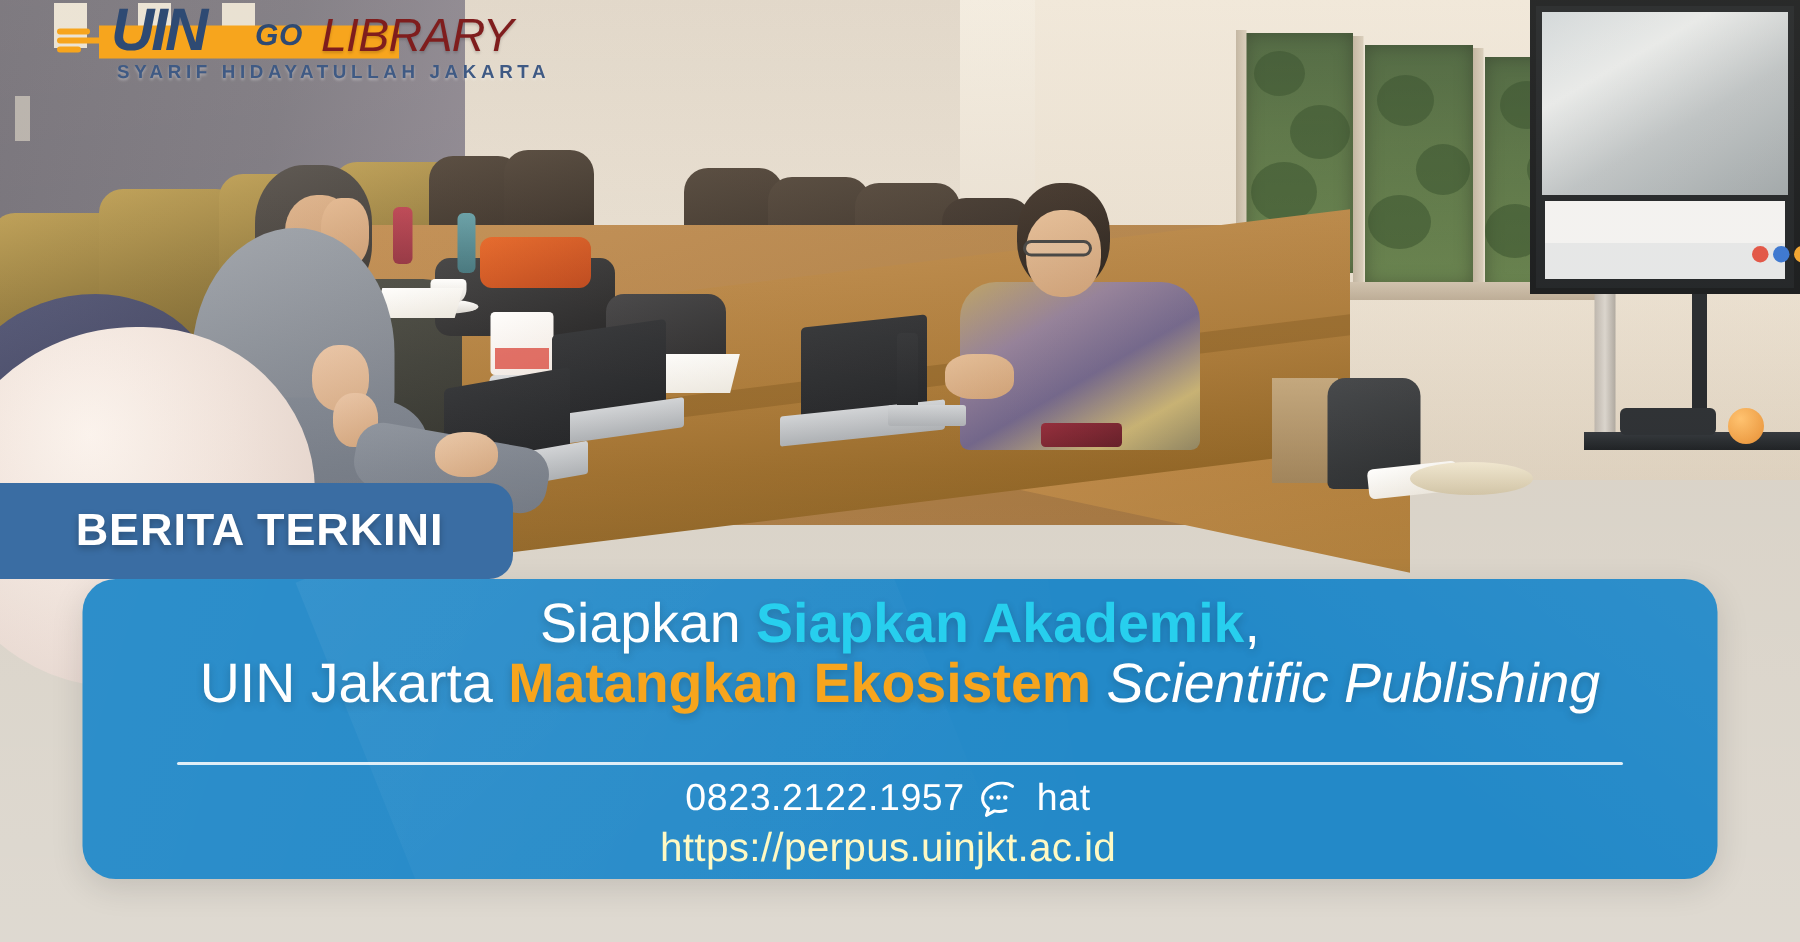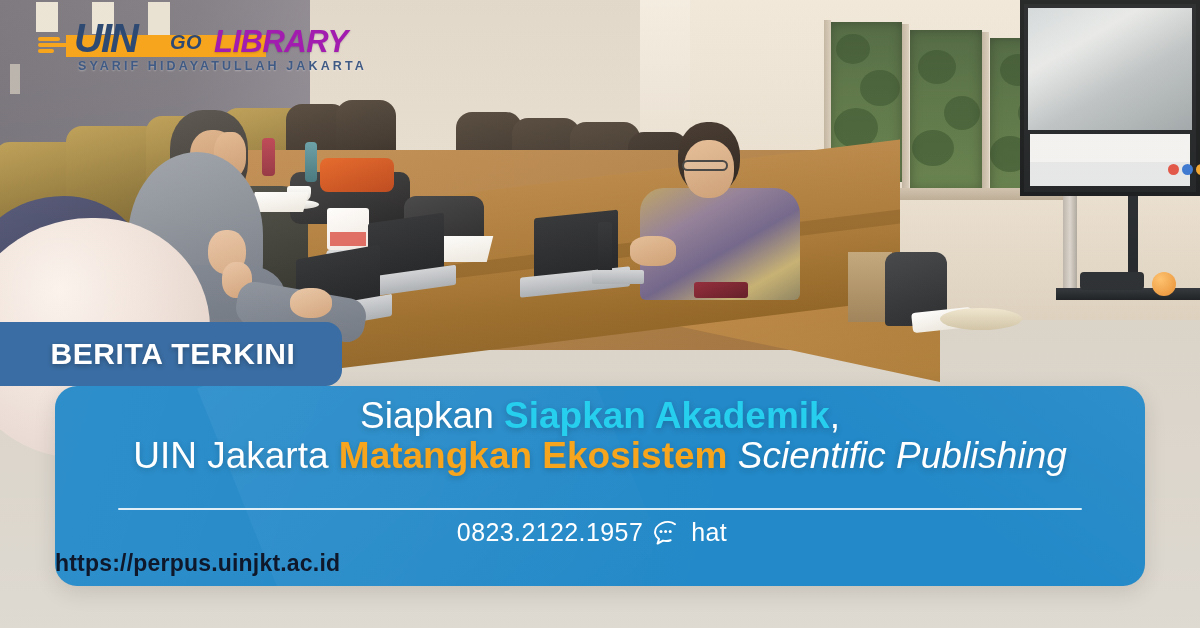--- a/index.html
+++ b/index.html
@@ -181,40 +181,40 @@
     line-height:1.08;white-space:nowrap;}
   .tline{display:block;font-size:37px;}
   .t-white{color:#ffffff;font-weight:normal;text-shadow:0 2px 6px rgba(0,0,0,.20);text-align:right;}
   .t-cyan{color:#27cfee;font-weight:bold;text-shadow:0 2px 6px rgba(0,0,0,.20);}
   .t-orange{color:#f7a51d;font-weight:bold;text-shadow:0 2px 6px rgba(0,0,0,.20);}
   .t-ital{color:#ffffff;font-style:italic;font-weight:normal;text-shadow:0 2px 6px rgba(0,0,0,.20);}
 
   .divider{position:absolute;left:63px;right:63px;top:122px;height:2px;
     background:rgba(255,255,255,.85);border-radius:2px;}
 
-  .contact{position:absolute;left:0;right:16px;top:132px;}
+  .contact{position:absolute;left:0;right:16px;top:132px;text-align:center;}
   .c-row1{display:flex;align-items:center;justify-content:center;gap:9px;color:#ffffff;
     font-size:25px;letter-spacing:.4px;}
-  .c-row2{color:#0f172a;font-size:23px;letter-spacing:.2px;margin-top:3px;font-weight:bold;}
+  .c-row2{color:#fef9c3;font-size:27px;letter-spacing:.2px;margin-top:3px;}
   .chat-wrap{display:inline-flex;align-items:center;gap:16px;}
   .chat-bubble{display:inline-block;width:26px;height:24px;position:relative;}
   .chat-txt{color:#ffffff;font-size:25px;margin-left:-3px;}
 
   
-  .logo{position:absolute;left:30px;top:18px;z-index:8;width:290px;height:58px;}
+  .logo{position:absolute;left:30px;top:0;z-index:8;width:290px;height:58px;}
   .logo-main{position:relative;height:40px;}
   .logo-sub{position:absolute;left:48px;top:41px;color:#3f5a84;font-size:12.5px;
     font-weight:bold;letter-spacing:3.1px;white-space:nowrap;
     text-shadow:0 1px 2px rgba(255,255,255,.35);}
   .logo-yellowbar{position:absolute;left:36px;top:17px;width:200px;height:22px;background:#f7a51d;}
   .logo-uin{position:absolute;left:44px;top:-2px;color:#2e4a73;font-size:40px;font-weight:bold;
     letter-spacing:-2px;font-style:italic;}
   .logo-go{position:absolute;left:140px;top:13px;color:#2e4a73;font-size:20px;font-weight:bold;
     font-style:italic;letter-spacing:.5px;}
-  .logo-library{position:absolute;left:184px;top:6px;color:#a21caf;font-size:31px;font-weight:bold;
+  .logo-library{position:absolute;left:184px;top:6px;color:#7f1d1d;font-size:31px;font-weight:normal;
     font-style:italic;letter-spacing:-.5px;text-shadow:0 1px 2px rgba(0,0,0,.18);}
   .logo-speed{position:absolute;left:8px;top:19px;width:30px;height:18px;}
   .logo-speed i{position:absolute;left:0;height:4px;background:#f7a51d;border-radius:2px;display:block;}
 </style>
 </head>
 <body>
 
 <div class="banner">
 
   <div class="photo">

